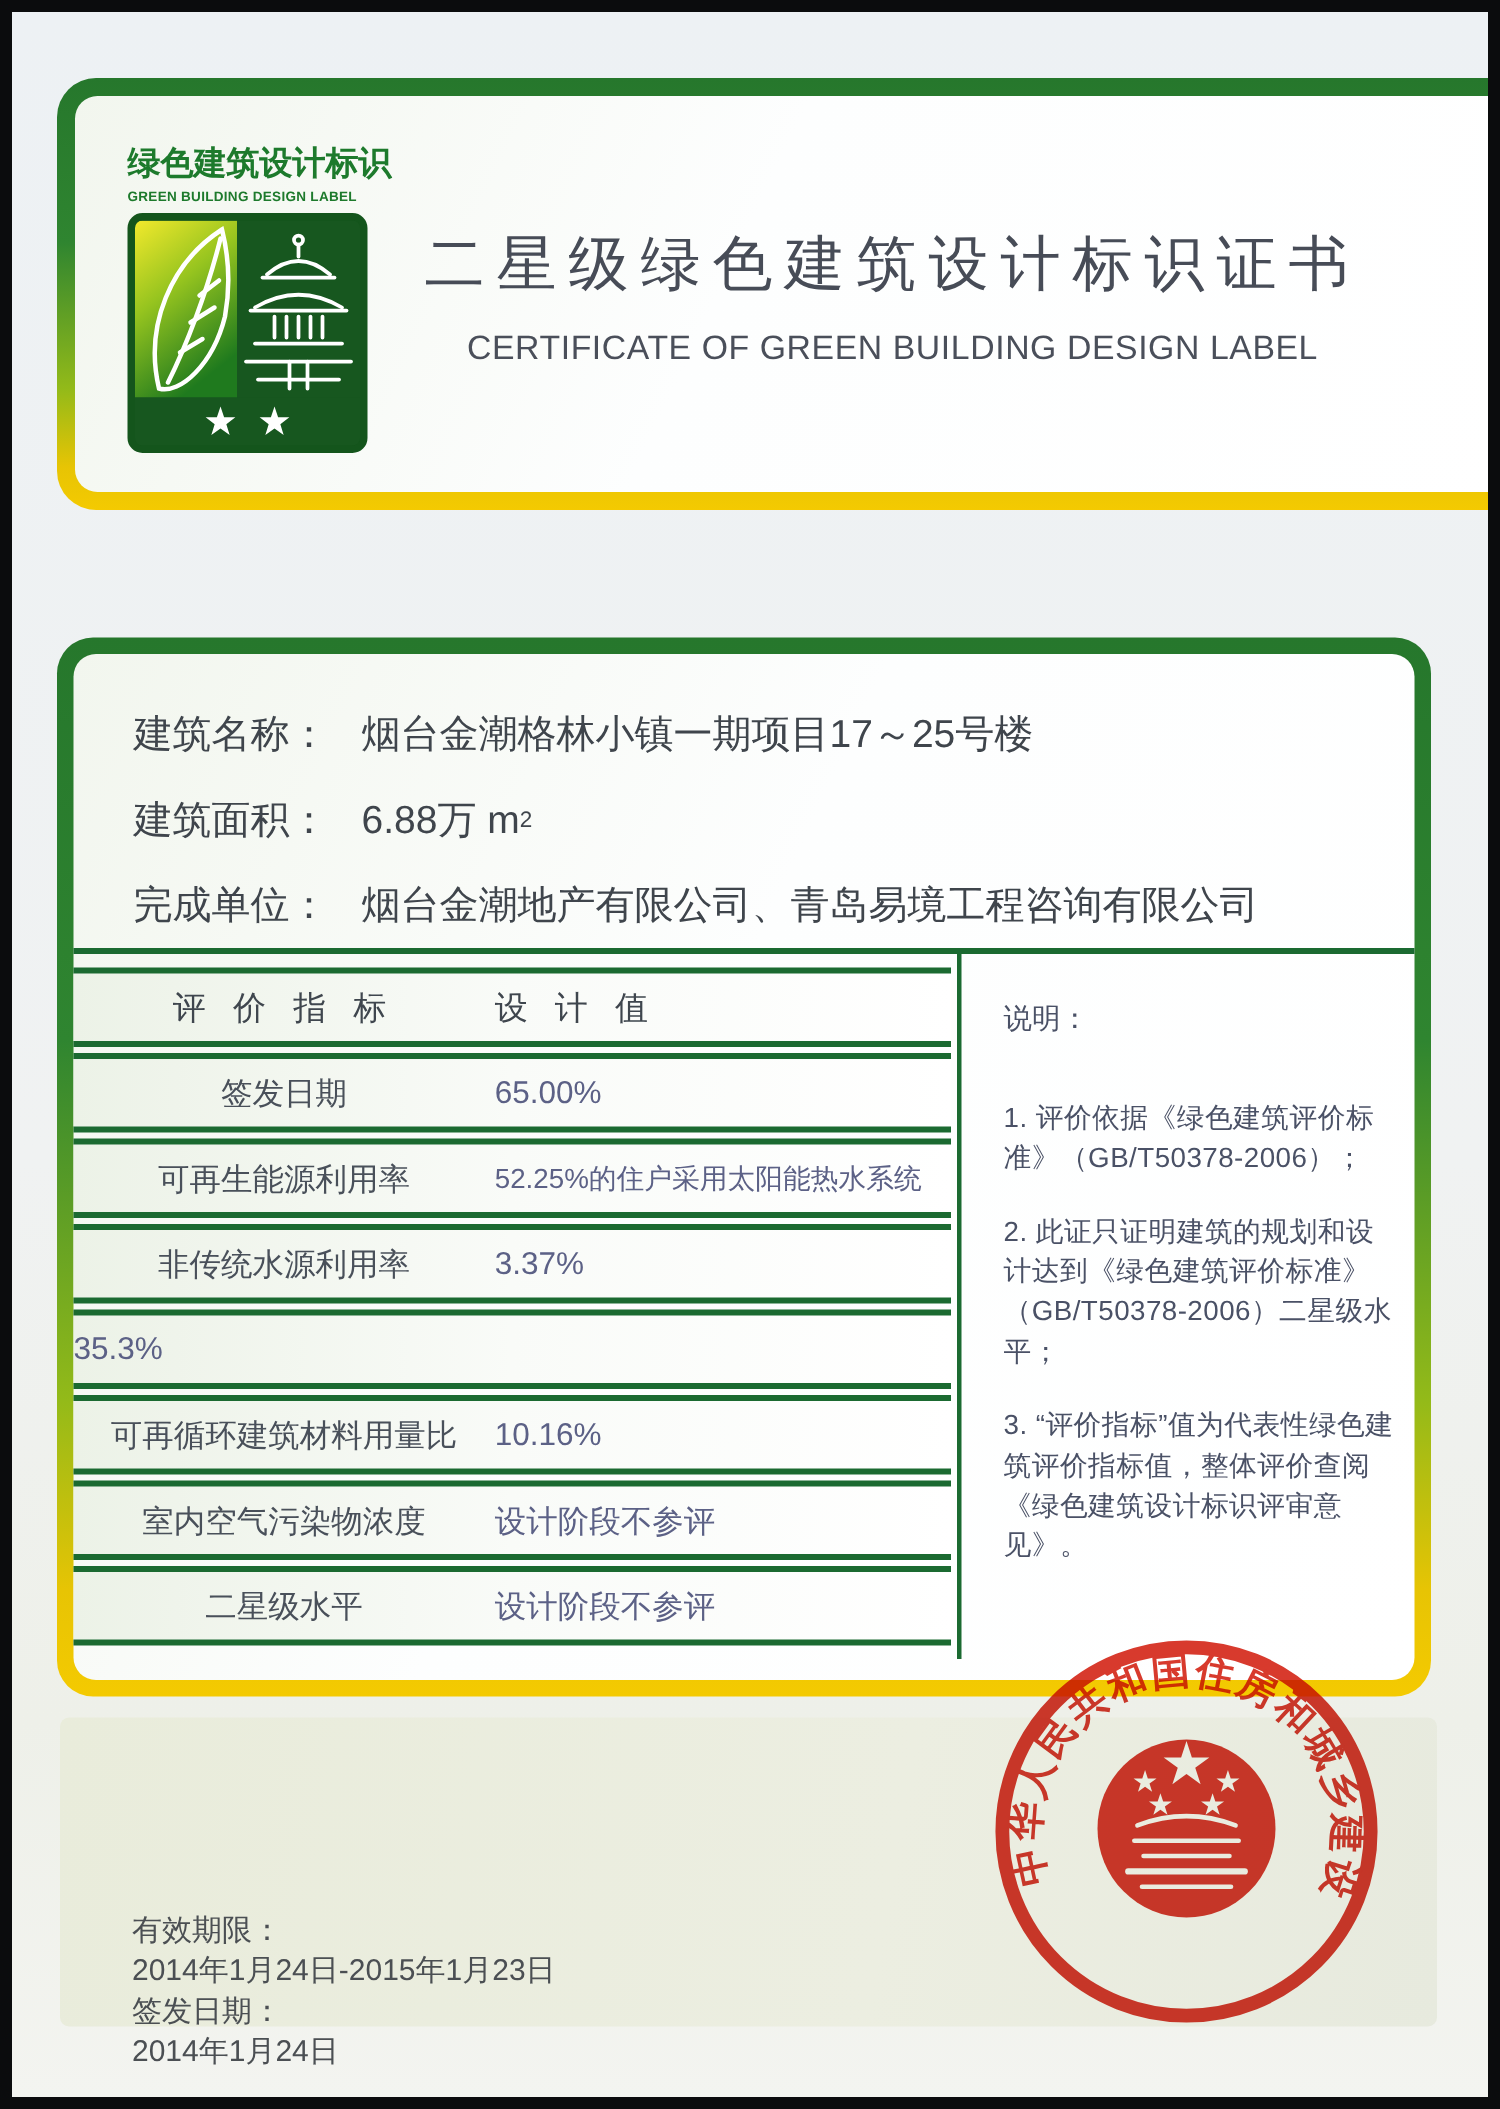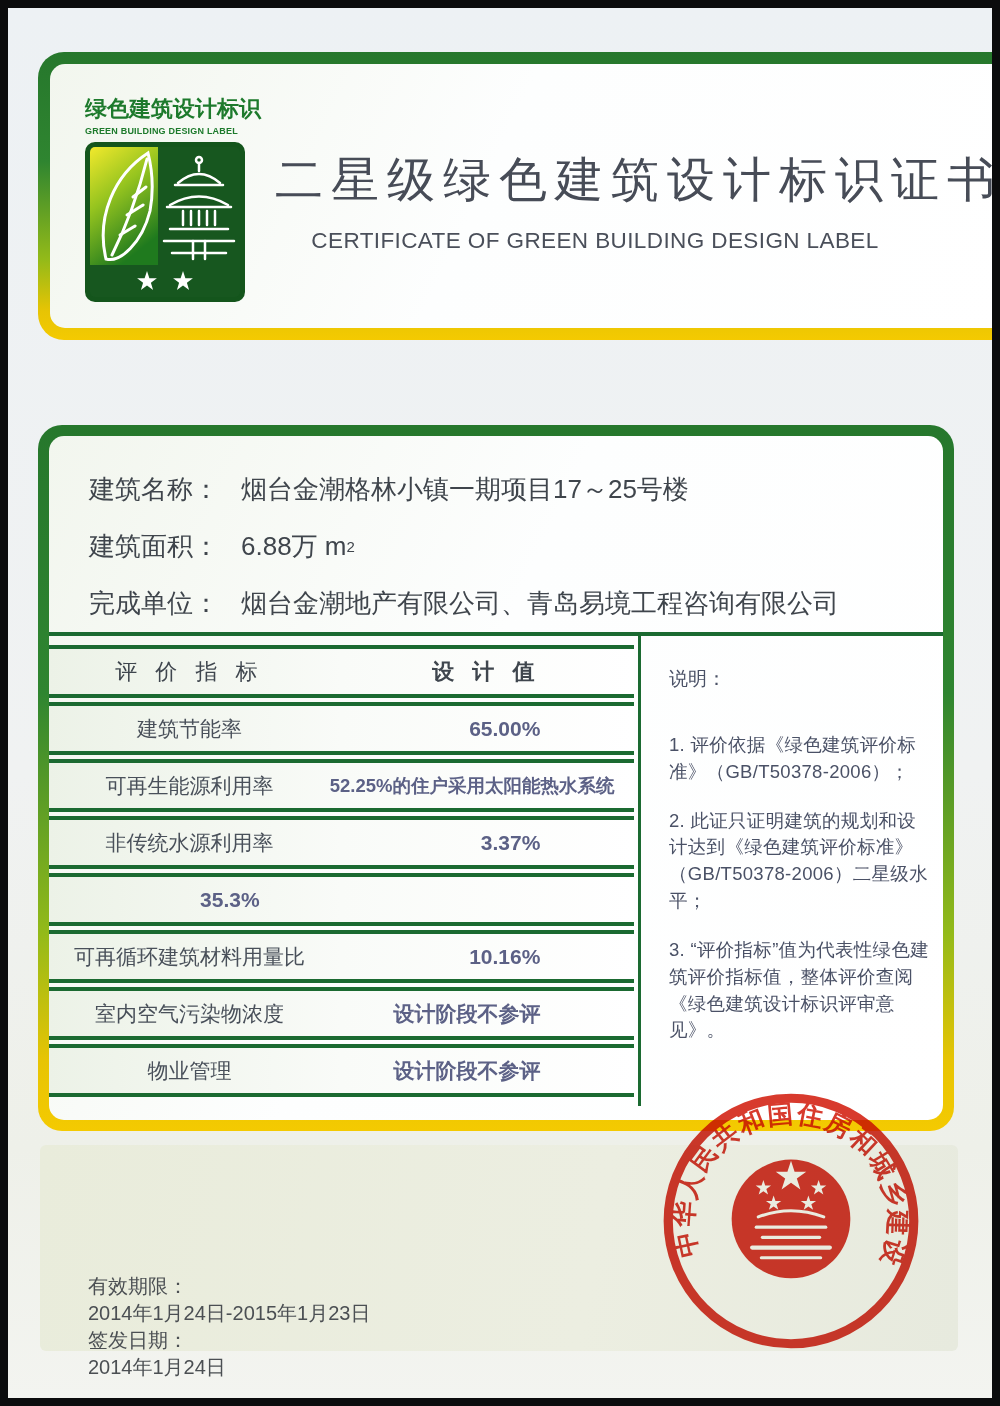--- a/index.html
+++ b/index.html
@@ -24,21 +24,21 @@
     border-radius:15px;
   }
   
   .header-box{left:30px;top:44px;width:992px;height:288px;}
   .logo-block{position:absolute;left:35px;top:30px;width:210px;}
   .logo-cn{color:#1d7a2c;font-weight:bold;font-size:22px;letter-spacing:0px;white-space:nowrap;}
   .logo-en{color:#1d7a2c;font-weight:bold;font-size:9px;letter-spacing:.2px;margin-top:2px;white-space:nowrap;}
   .logo-mark{margin-top:6px;width:160px;height:160px;border:5px solid #14551c;border-radius:10px;
     box-sizing:border-box;overflow:hidden;background:#17571f;}
   .title-block{position:absolute;left:225px;top:84px;width:640px;text-align:center;}
-  .title-cn{font-size:48px;color:#474c57;letter-spacing:8px;white-space:nowrap;}
+  .title-cn{font-size:40px;color:#474c57;letter-spacing:8px;white-space:nowrap;}
   .title-en{font-size:22.5px;color:#4a4f5a;letter-spacing:.4px;margin-top:16px;white-space:nowrap;}
   
   .label-strip{
     position:absolute;left:32px;top:357px;width:918px;height:48px;border-radius:5px;
     background:rgba(255,255,255,.55);display:flex;align-items:center;justify-content:space-between;
     padding:0 30px 0 46px;box-sizing:border-box;
   }
   .building-type{font-size:27px;color:#3f454c;}
   .cert-no{font-size:27px;color:#3f454c;letter-spacing:1px;}
   
@@ -49,21 +49,21 @@
   .info-row sup{font-size:15px;}
   .hr-line{position:absolute;left:0;right:0;top:196px;height:4px;background:#1b6a31;}
   
   .etable{position:absolute;left:0;top:209px;width:585px;}
   .t-row{
     height:45px;box-sizing:content-box;margin-bottom:4px;display:flex;align-items:center;
     border-top:4px solid #1b6a31;border-bottom:4px solid #1b6a31;
     background:linear-gradient(90deg,#ecf2e7 0%,#f9fbf8 50%,#ffffff 100%);
   }
   .t-cell-l{width:48%;text-align:center;font-size:21px;color:#49505a;white-space:nowrap;}
-  .t-cell-r{width:36%;text-align:right;font-size:21px;color:#5c6186;white-space:nowrap;font-weight:bold;}
+  .t-cell-r{width:36%;text-align:left;font-size:21px;color:#5c6186;white-space:nowrap;}
   .t-head .t-cell-l,.t-head .t-cell-r{font-size:22px;color:#3f464e;letter-spacing:6px;}
   .t-cell-r.small{font-size:18.5px;}
   
   .notes-panel{
     position:absolute;left:589px;top:200px;width:300px;height:470px;box-sizing:border-box;
     border-left:3px solid #1b6a31;background:transparent;padding:30px 8px 0 28px;
   }
   .notes-title{font-size:19px;color:#4a5166;margin-bottom:40px;}
   .note-item{font-size:18.5px;line-height:1.45;color:#4a5166;margin-bottom:22px;letter-spacing:.3px;}
   
@@ -164,21 +164,21 @@
       </div>
 
       <div class="hr-line"></div>
 
       <div class="etable">
         <div class="t-row t-head">
           <div class="t-cell-l">评 价 指 标</div>
           <div class="t-cell-r">设 计 值</div>
         </div>
         <div class="t-row">
-          <div class="t-cell-l">建筑节能率</div>
+          <div class="t-cell-l">签发日期</div>
           <div class="t-cell-r">65.00%</div>
         </div>
         <div class="t-row">
           <div class="t-cell-l">可再生能源利用率</div>
           <div class="t-cell-r small">52.25%的住户采用太阳能热水系统</div>
         </div>
         <div class="t-row">
           <div class="t-cell-l">非传统水源利用率</div>
           <div class="t-cell-r">3.37%</div>
         </div>
@@ -187,21 +187,21 @@
         </div>
         <div class="t-row">
           <div class="t-cell-l">可再循环建筑材料用量比</div>
           <div class="t-cell-r">10.16%</div>
         </div>
         <div class="t-row">
           <div class="t-cell-l">室内空气污染物浓度</div>
           <div class="t-cell-r">设计阶段不参评</div>
         </div>
         <div class="t-row">
-          <div class="t-cell-l">物业管理</div>
+          <div class="t-cell-l">二星级水平</div>
           <div class="t-cell-r">设计阶段不参评</div>
         </div>
       </div>
 
       <div class="notes-panel">
         <div class="notes-title">说明：</div>
         <div class="note-item">1. 评价依据《绿色建筑评价标准》（GB/T50378-2006）；</div>
         <div class="note-item">2. 此证只证明建筑的规划和设计达到《绿色建筑评价标准》（GB/T50378-2006）二星级水平；</div>
         <div class="note-item">3. “评价指标”值为代表性绿色建筑评价指标值，整体评价查阅《绿色建筑设计标识评审意见》。</div>
       </div>

